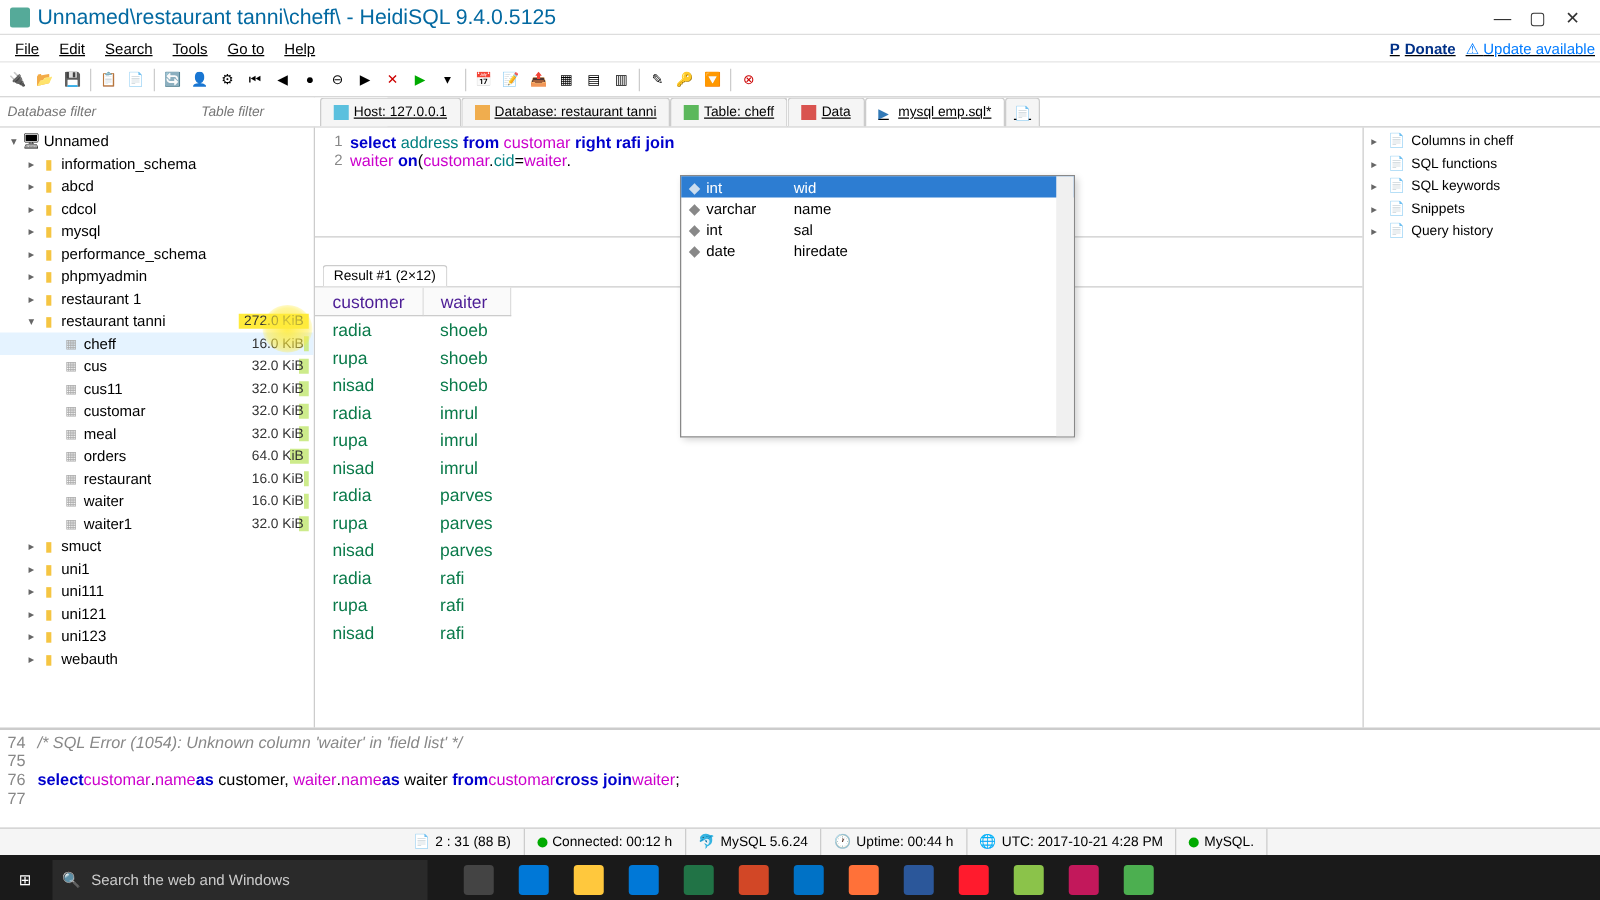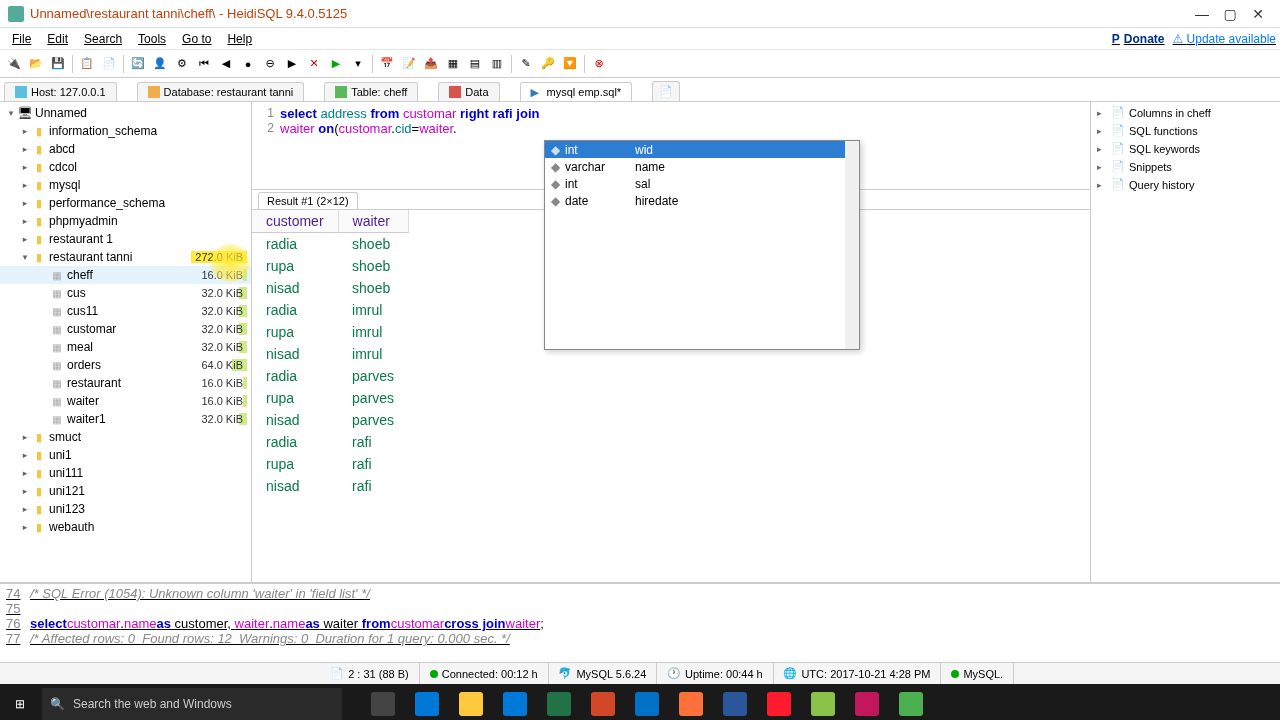--- a/index.html
+++ b/index.html
@@ -1,37 +1,37 @@
 <!DOCTYPE html>
 <html><head>
 <meta charset="utf-8">
 <style>
 * { box-sizing: border-box; margin: 0; padding: 0; font-family: "Segoe UI", Tahoma, sans-serif; }
 body { width: 1280px; height: 720px; overflow: hidden; background: #fff; font-size: 12px; position: relative; }
 
 .titlebar { height: 28px; background: #fff; border-bottom: 1px solid #ddd; display: flex; align-items: center; padding: 0 8px; }
 .titlebar .icon { width: 16px; height: 16px; background: #5a9; border-radius: 2px; margin-right: 6px; }
-.titlebar .title { flex: 1; font-size: 13px; color: #c2410c; }
+.titlebar .title { flex: 1; font-size: 17px; color: #0369a1; }
 .titlebar .winbtn { width: 28px; height: 20px; display: flex; align-items: center; justify-content: center; font-size: 14px; color: #333; cursor: pointer; }
 
 .menubar { height: 22px; display: flex; align-items: center; padding: 0 4px; border-bottom: 1px solid #e5e5e5; text-decoration: underline; }
 .menubar .mi { padding: 2px 8px; cursor: pointer; }
 .menubar .spacer { flex: 1; }
 .menubar .donate { display: flex; align-items: center; gap: 4px; color: #003087; font-weight: bold; padding: 0 8px; }
 .menubar .update { color: #007bff; cursor: pointer; }
 
 .toolbar { height: 28px; display: flex; align-items: center; padding: 2px 4px; gap: 2px; border-bottom: 1px solid #ccc; }
 .toolbar .tb { width: 20px; height: 20px; display: flex; align-items: center; justify-content: center; border: 1px solid transparent; cursor: pointer; font-size: 11px; }
 .toolbar .sep { width: 1px; height: 18px; background: #ccc; margin: 0 2px; }
 
 .filterbar { height: 24px; border-bottom: 1px solid #ccc; display: flex; }
 .filterbar .left { width: 252px; display: flex; border-right: 1px solid #ccc; }
 .filterbar input { flex: 1; border: none; padding: 2px 6px; font-size: 11px; font-style: italic; color: #999; outline: none; }
 .filterbar .star { width: 24px; display: flex; align-items: center; justify-content: center; color: #fa0; font-size: 14px; }
-.filterbar .tabs { flex: 1; display: flex; align-items: flex-end; padding-left: 4px; gap: 20px; }
+.filterbar .tabs { flex: 1; display: flex; padding-left: 4px; gap: 0; text-decoration: underline; }
 .filterbar .tab { padding: 3px 10px; border: 1px solid #ccc; border-bottom: none; background: #f5f5f5; border-radius: 3px 3px 0 0; font-size: 11px; display: flex; align-items: center; gap: 4px; cursor: pointer; }
 .filterbar .tab.active { background: #fff; font-weight: normal; }
 .filterbar .tab .ti { width: 12px; height: 12px; display: inline-block; }
 
 .main { display: flex; height: 480px; }
 .tree { width: 252px; border-right: 1px solid #ccc; overflow: auto; padding: 2px 0; }
 .tree .node { display: flex; align-items: center; padding: 1px 4px; cursor: pointer; height: 18px; font-size: 12px; }
 .tree .node .arrow { width: 14px; text-align: center; color: #666; font-size: 9px; }
 .tree .node .nicon { width: 14px; height: 14px; margin-right: 3px; display: inline-flex; align-items: center; justify-content: center; }
 .tree .node .label { flex: 1; }
@@ -54,35 +54,35 @@
 .autocomplete { position: absolute; left: 544px; top: 140px; width: 316px; background: #fff; border: 1px solid #888; box-shadow: 2px 2px 6px rgba(0,0,0,0.2); z-index: 10; }
 .autocomplete .row { display: flex; padding: 1px 6px; font-size: 12px; height: 17px; align-items: center; }
 .autocomplete .row.sel { background: #2d7dd2; color: #fff; }
 .autocomplete .row .bullet { width: 14px; color: #888; }
 .autocomplete .row.sel .bullet { color: #cde; }
 .autocomplete .row .type { width: 70px; }
 .autocomplete .row .name { flex: 1; }
 .autocomplete .pad { height: 140px; }
 .autocomplete .scroll { position: absolute; right: 0; top: 0; bottom: 0; width: 14px; background: #f0f0f0; }
 
-.resulttab { display: flex; padding: 2px 6px 0; border-bottom: 1px solid #ccc; }
+.resulttab { display: flex; padding: 2px 6px 0; border-bottom: 1px solid #ccc; margin-top: 20px; }
 .resulttab .rt { padding: 2px 8px; border: 1px solid #ccc; border-bottom: none; background: #fff; font-size: 11px; border-radius: 3px 3px 0 0; }
 
 .grid { flex: 1; overflow: auto; }
 .grid table { font-size: 14px; border-collapse: collapse; }
 .grid th { text-align: left; padding: 3px 14px; border-right: 1px solid #ddd; border-bottom: 1px solid #ccc; font-weight: normal; background: #fafafa; color: #4c1d95; }
 .grid td { padding: 1px 14px; color: #0a7a4a; font-size: 14px; height: 22px; }
 
 .rightpanel { width: 190px; border-left: 1px solid #ccc; padding: 2px; font-size: 11px; }
 .rightpanel .rp { padding: 2px 4px; display: flex; align-items: center; gap: 4px; cursor: pointer; }
 .rightpanel .rp .arr { color: #666; font-size: 9px; width: 10px; }
 .rightpanel .rp .ic { width: 14px; height: 14px; }
 
 .log { height: 80px; border-top: 2px solid #ccc; padding: 2px 6px; font-family: "Consolas", monospace; font-size: 13px; overflow: hidden; }
-.log .ll { display: flex; white-space: pre; text-decoration: underline; }
+.log .ll { display: flex; white-space: pre; }
 .log .lno { width: 24px; color: #888; }
 .log .cm { color: #888; font-style: italic; }
 .log .lkw { color: #0000cc; font-weight: bold; }
 .log .lid { color: #cc00cc; }
 
 .statusbar { height: 22px; border-top: 1px solid #ccc; display: flex; align-items: center; font-size: 11px; background: #f5f5f5; }
 .statusbar .sp { padding: 0 10px; border-right: 1px solid #ccc; height: 100%; display: flex; align-items: center; gap: 4px; }
 .statusbar .sp:first-child { flex: 0.6; justify-content: flex-end; }
 .statusbar .sp .dot { width: 8px; height: 8px; border-radius: 50%; }
 
@@ -154,20 +154,25 @@
   <span class="tb">▥</span>
   <span class="sep"></span>
   <span class="tb">✎</span>
   <span class="tb">🔑</span>
   <span class="tb">🔽</span>
   <span class="sep"></span>
   <span class="tb" style="color:#c00">⊗</span>
 </div>
 
 <div class="filterbar">
+  <div class="left">
+    <input placeholder="Database filter" style="">
+    <input placeholder="Table filter" style="">
+    <span class="star">★</span>
+  </div>
   <div class="tabs">
     <span class="tab">
         <span class="ti" style="background:#5bc0de"></span>
         <span>Host: 127.0.0.1</span>
       </span>
     <span class="tab">
         <span class="ti" style="background:#f0ad4e"></span>
         <span>Database: restaurant tanni</span>
       </span>
     <span class="tab">
@@ -447,21 +452,21 @@
     <div class="pad"></div>
   <div class="scroll"></div>
 </div>
 
 <div class="cursor-hl"></div>
 
 <div class="log" id="log">
     <div class="ll"><span class="lno">74</span><span class="cm">/* SQL Error (1054): Unknown column 'waiter' in 'field list' */</span></div>
     <div class="ll"><span class="lno">75</span></div>
     <div class="ll"><span class="lno">76</span><span class="lkw">select</span> <span class="lid">customar</span>.<span class="lid">name</span> <span class="lkw">as</span> customer, <span class="lid">waiter</span>.<span class="lid">name</span> <span class="lkw">as</span> waiter <span class="lkw">from</span> <span class="lid">customar</span> <span class="lkw">cross join</span> <span class="lid">waiter</span>;</div>
-    <div class="ll"><span class="lno">77</span><span class="cm">/* Affected rows: 0  Found rows: 12  Warnings: 0  Duration for 1 query: 0.000 sec. */</span></div>
+    <div class="ll"><span class="lno">77</span></div>
   </div>
 
 <div class="statusbar">
   <span class="sp">
       <span>📄</span>
       <span>2 : 31 (88 B)</span>
     </span>
   <span class="sp">
       <span class="dot" style="background:#0a0"></span>
       <span>Connected: 00:12 h</span>

